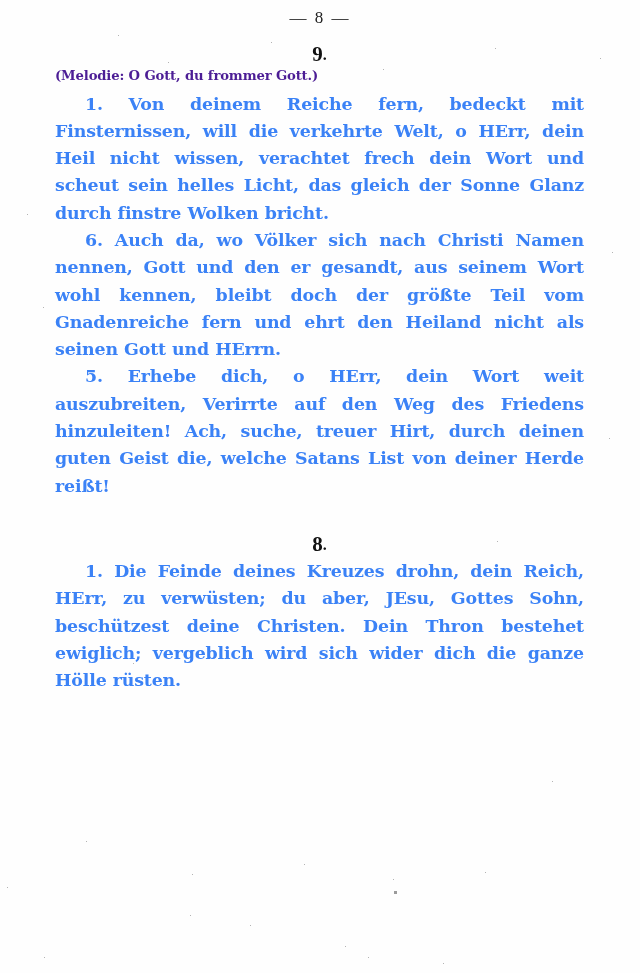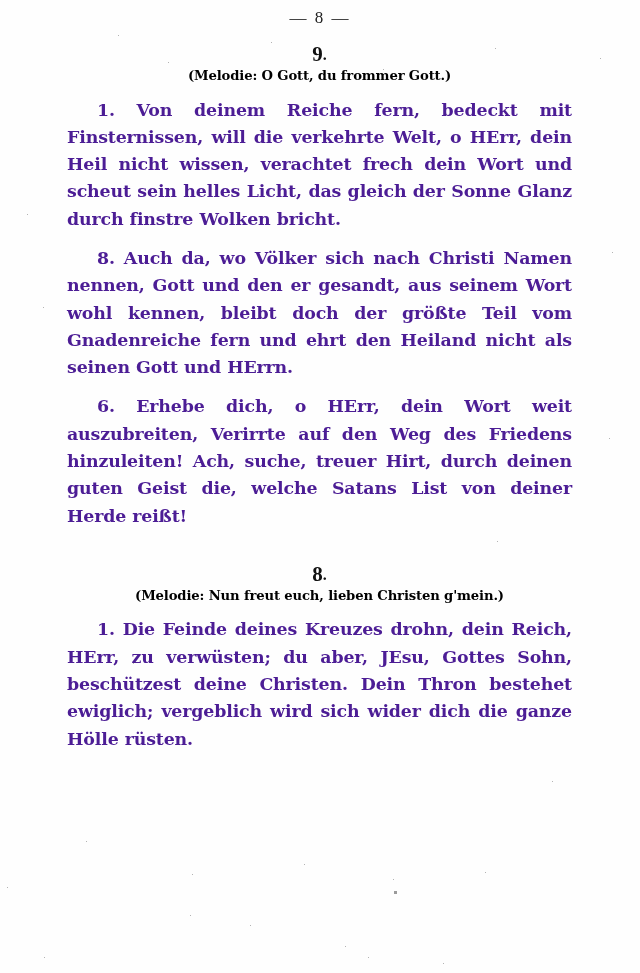--- a/index.html
+++ b/index.html
@@ -47,36 +47,35 @@
     color: #111;
     margin: 0 0 3px 0;
     line-height: 1.0;
   }
   .hymn-number .dot {
     font-size: 16px;
     vertical-align: 1px;
   }
 
   .melody {
-    text-align: center;
     font-size: 13.2px;
     margin: 0 0 6px 0;
     line-height: 1.25;
-    color: #000000;
+    color: #4c1d95;
     letter-spacing: 0.1px;
   }
 
   .stanza {
     text-align: justify;
     text-align-last: left;
     font-size: 17.4px;
     line-height: 27.3px;
-    margin: 12px;
+    margin: 0;
     text-indent: 30px;
-    color: #4c1d95;
+    color: #3b82f6;
     word-spacing: 0.2px;
     hyphens: none;
   }
   .stanza + .stanza {
     margin-top: 0px;
   }
 
   .hymn + .hymn {
     margin-top: 34px;
   }
@@ -109,27 +108,26 @@
 <div class="page">
 
   <div class="folio">— 8 —</div>
 
   <div class="column">
 
     <div class="hymn">
       <div class="hymn-number"><span>9</span><span class="dot">.</span></div>
       <div class="melody fraktur">(Melodie: O Gott, du frommer Gott.)</div>
       <p class="stanza fraktur">1. Von deinem Reiche fern, bedeckt mit Finsternissen, will die verkehrte Welt, o HErr, dein Heil nicht wissen, verachtet frech dein Wort und scheut sein helles Licht, das gleich der Sonne Glanz durch finstre Wolken bricht.</p>
-      <p class="stanza fraktur">8. Auch da, wo Völker sich nach Christi Namen nennen, Gott und den er gesandt, aus seinem Wort wohl kennen, bleibt doch der größte Teil vom Gnadenreiche fern und ehrt den Heiland nicht als seinen Gott und HErrn.</p>
-      <p class="stanza fraktur">6. Erhebe dich, o HErr, dein Wort weit auszubreiten, Verirrte auf den Weg des Friedens hinzuleiten!  Ach, suche, treuer Hirt, durch deinen guten Geist die, welche Satans List von deiner Herde reißt!</p>
+      <p class="stanza fraktur">6. Auch da, wo Völker sich nach Christi Namen nennen, Gott und den er gesandt, aus seinem Wort wohl kennen, bleibt doch der größte Teil vom Gnadenreiche fern und ehrt den Heiland nicht als seinen Gott und HErrn.</p>
+      <p class="stanza fraktur">5. Erhebe dich, o HErr, dein Wort weit auszubreiten, Verirrte auf den Weg des Friedens hinzuleiten!  Ach, suche, treuer Hirt, durch deinen guten Geist die, welche Satans List von deiner Herde reißt!</p>
     </div>
 
     <div class="hymn">
       <div class="hymn-number"><span>8</span><span class="dot">.</span></div>
-      <div class="melody fraktur">(Melodie: Nun freut euch, lieben Christen g'mein.)</div>
       <p class="stanza fraktur">1. Die Feinde deines Kreuzes drohn, dein Reich, HErr, zu verwüsten; du aber, JEsu, Gottes Sohn, beschützest deine Christen.  Dein Thron bestehet ewiglich;  vergeblich wird sich wider dich die ganze Hölle rüsten.</p>
 
     </div>
 
   </div>
 
   <div class="speckle">
     <i style="left:118px;  top:35px;"></i>
     <i style="left:271px;  top:42px;"></i>
     <i style="left:495px;  top:48px;"></i>

